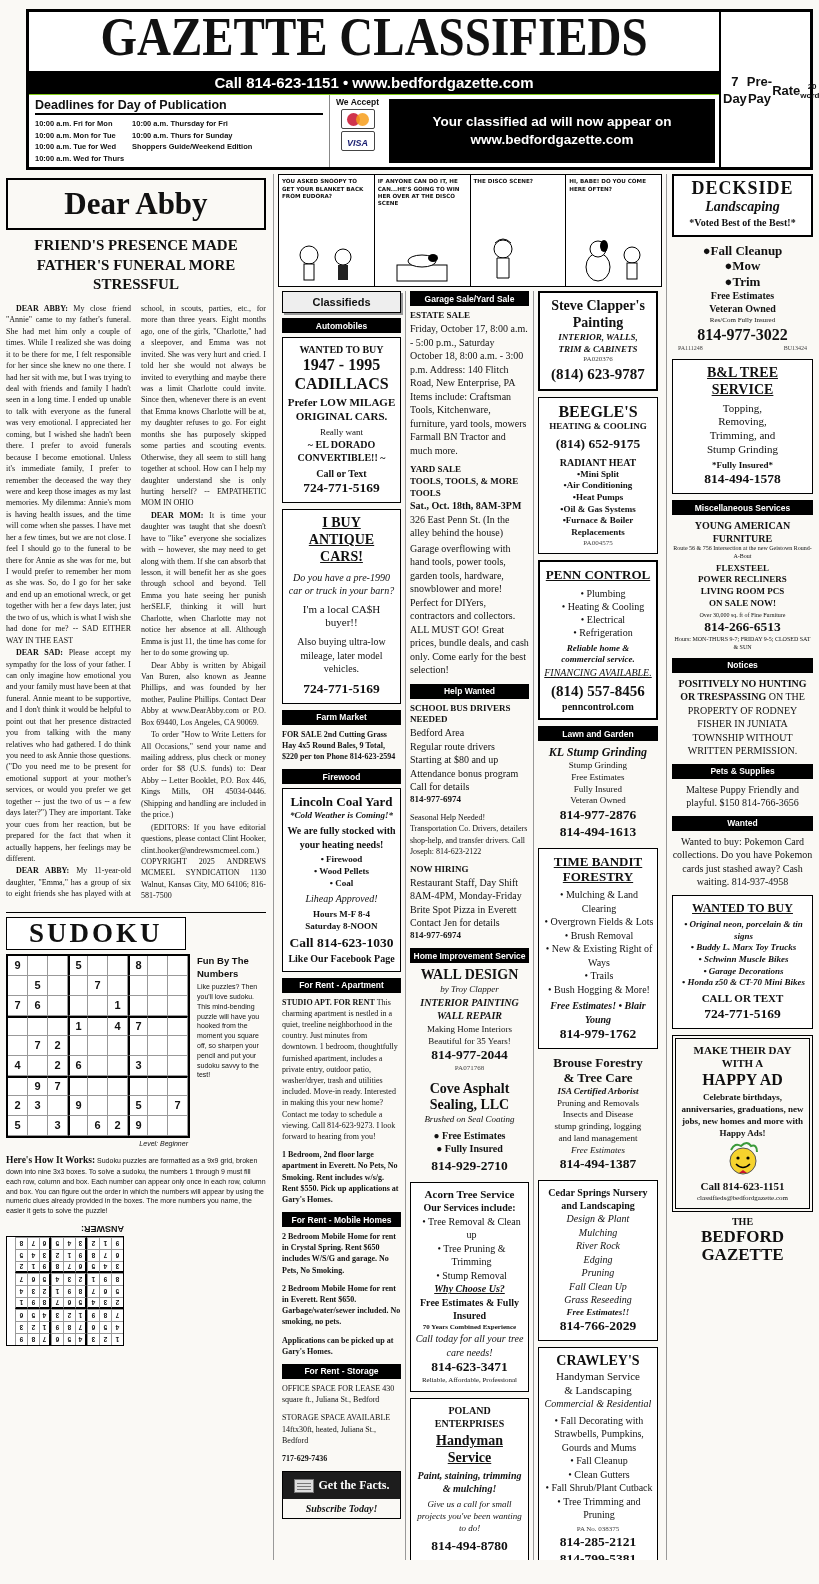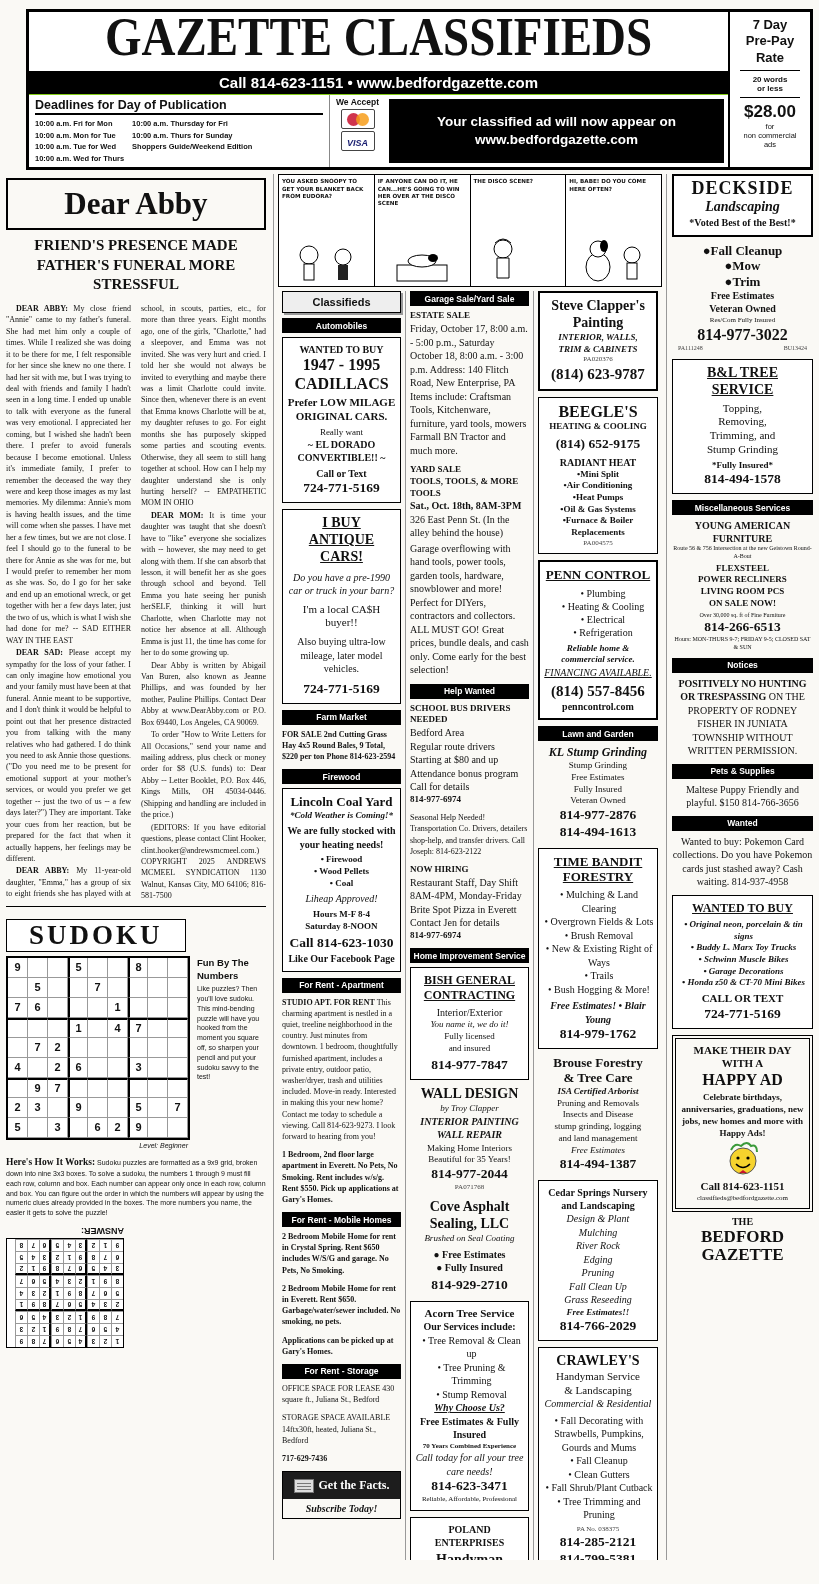--- a/index.html
+++ b/index.html
@@ -21,38 +21,38 @@
 .mh-deadlines{width:300px;padding:3px 6px;font-family:"Liberation Sans",sans-serif}
 .mh-deadlines .dl-title{font-weight:bold;font-size:12.5px;border-bottom:2px solid #000;padding-bottom:1px;margin-bottom:3px}
 .dl-cols{display:flex;gap:8px}
 .dl-col div{font-weight:bold;font-size:7.5px;line-height:1.55;white-space:nowrap}
 .mh-accept{width:56px;border-left:1px solid #888;padding:2px;text-align:center;font-family:Liberation Sans, sans-serif}
 .card{width:34px;height:20px;border:1px solid #444;border-radius:2px;margin:2px auto;background:#fff;position:relative;overflow:hidden}
 .mc1{position:absolute;left:5px;top:3px;width:13px;height:13px;border-radius:50%;background:#c8102e;opacity:.85}
 .mc2{position:absolute;left:14px;top:3px;width:13px;height:13px;border-radius:50%;background:#f79e1b;opacity:.85}
 .visa-txt{font-weight:bold;font-style:italic;color:#1a1f71;font-size:9px;line-height:20px}
 .mh-banner{flex:1;background:#000;color:#fff;display:flex;flex-direction:column;justify-content:center;text-align:center;font-family:"Liberation Sans",sans-serif;font-weight:bold;font-size:13.5px;line-height:1.35;margin:4px;padding:4px}
-.mh-rate{width:80px;display:flex;flex-direction:column;align-items:center;padding:5px 2px 3px;font-family:"Liberation Sans",sans-serif;text-align:center}
+.mh-rate{width:89px;display:flex;flex-direction:row;align-items:center;padding:5px 2px 3px;font-family:"Liberation Sans",sans-serif;text-align:center}
 .rate-b{font-weight:bold;font-size:13px;line-height:1.25}
 .rate-div{width:80%;border-top:1.5px solid #000;margin:4px 0}
 .content{display:flex;margin-top:2px;height:1386px;overflow:hidden}
 .col-abby{width:268px;border-right:1px solid #999;padding:2px 7px 0 0;overflow:hidden}
 .col-middle{width:392px;padding:0 4px;display:flex;flex-direction:column;overflow:hidden}
 .col-right{flex:1;padding-left:5px;border-left:1px solid #999;overflow:hidden}
 .comics{display:flex;border:1.5px solid #000;height:113px;background:#fff;margin-bottom:4px}
 .panel{flex:1;border-right:1.5px solid #000;padding:3px;position:relative;font-family:"DejaVu Sans",sans-serif;font-weight:bold;font-size:5.6px;line-height:1.3;overflow:hidden}
 .panel:last-child{border-right:none}
 .panel .art{position:absolute;bottom:1px;left:2px;right:2px}
 .abby-titlebox{border:2.5px solid #000;padding:6px 4px;text-align:center;margin:2px 0 6px}
 .abby-title{font-weight:bold;font-size:31px;font-family:"Liberation Serif",serif}
 .abby-headline{font-weight:bold;font-size:15px;text-align:center;line-height:1.3;margin:4px 6px 8px}
 .abby-text{column-count:2;column-gap:10px;font-size:8px;line-height:1.43;text-align:justify}
 .abby-text p{text-indent:10px;margin-bottom:1px}
 .lead{font-weight:bold}
-.sudoku{margin-top:4px;border-top:1.5px solid #000;padding-top:12px}
+.sudoku{margin-top:10px;border-top:1.5px solid #000;padding-top:4px}
 .su-title{font-weight:bold;font-size:27px;letter-spacing:3px;font-family:"Liberation Serif",serif;border:1.5px solid #000;display:inline-block;padding:0 22px;margin-bottom:4px;background:#fff}
 .su-top{display:flex;gap:7px}
 .su-grid{display:grid;grid-template-columns:repeat(9,20px);grid-auto-rows:20px;border:2px solid #000;background:#fff}
 .su-cell{border-right:1px solid #999;border-bottom:1px solid #999;font-family:"Liberation Sans",sans-serif;font-weight:bold;font-size:11px;display:flex;align-items:center;justify-content:center}
 .su-cell.bl{border-left:2px solid #000}.su-cell.bt{border-top:2px solid #000}
 .su-side{flex:1;font-family:"Liberation Sans",sans-serif;font-size:7px;line-height:1.4}
 .su-side .fun-t{font-weight:bold;font-size:9.5px;margin-bottom:2px}
 .su-level{font-style:italic;font-size:7px;text-align:right;margin:2px 2px 4px;font-family:"Liberation Sans",sans-serif}
 .su-how{font-family:"Liberation Sans",sans-serif;font-size:7px;line-height:1.4;margin-top:3px}
 .su-how .how-t{font-weight:bold;font-size:9.5px;font-family:"Liberation Serif",serif}
@@ -478,28 +478,20 @@
             <div class="b t9">NOW HIRING</div>
             <div class="t8">
                 <div>Restaurant Staff, Day Shift</div>
                 <div>8AM-4PM, Monday-Friday</div>
                 <div>Brite Spot Pizza in Everett</div>
                 <div>Contact Jen for details</div>
               </div>
             <div class="b t9">814-977-6974</div>
           </div>
           <div class="bar">Home Improvement Service</div>
-          <div class="box">
-            <div class="t12 b u">BISH GENERAL CONTRACTING</div>
-            <div class="t10" style="margin-top:3px">Interior/Exterior</div>
-            <div class="t9 i">You name it, we do it!</div>
-            <div class="t9">Fully licensed</div>
-            <div class="t9">and insured</div>
-            <div class="phone" style="margin-top:3px">814-977-7847</div>
-          </div>
           <div class="ctr" style="margin-bottom:7px">
             <div class="t14 b">WALL DESIGN</div>
             <div class="t9 i">by Troy Clapper</div>
             <div class="t10 b i">INTERIOR PAINTING</div>
             <div class="t10 b i">WALL REPAIR</div>
             <div class="t9" style="margin-top:2px">Making Home Interiors</div>
             <div class="t9">Beautiful for 35 Years!</div>
             <div class="phone t14">814-977-2044</div>
             <div class="t7 gray">PA071768</div>
           </div>

